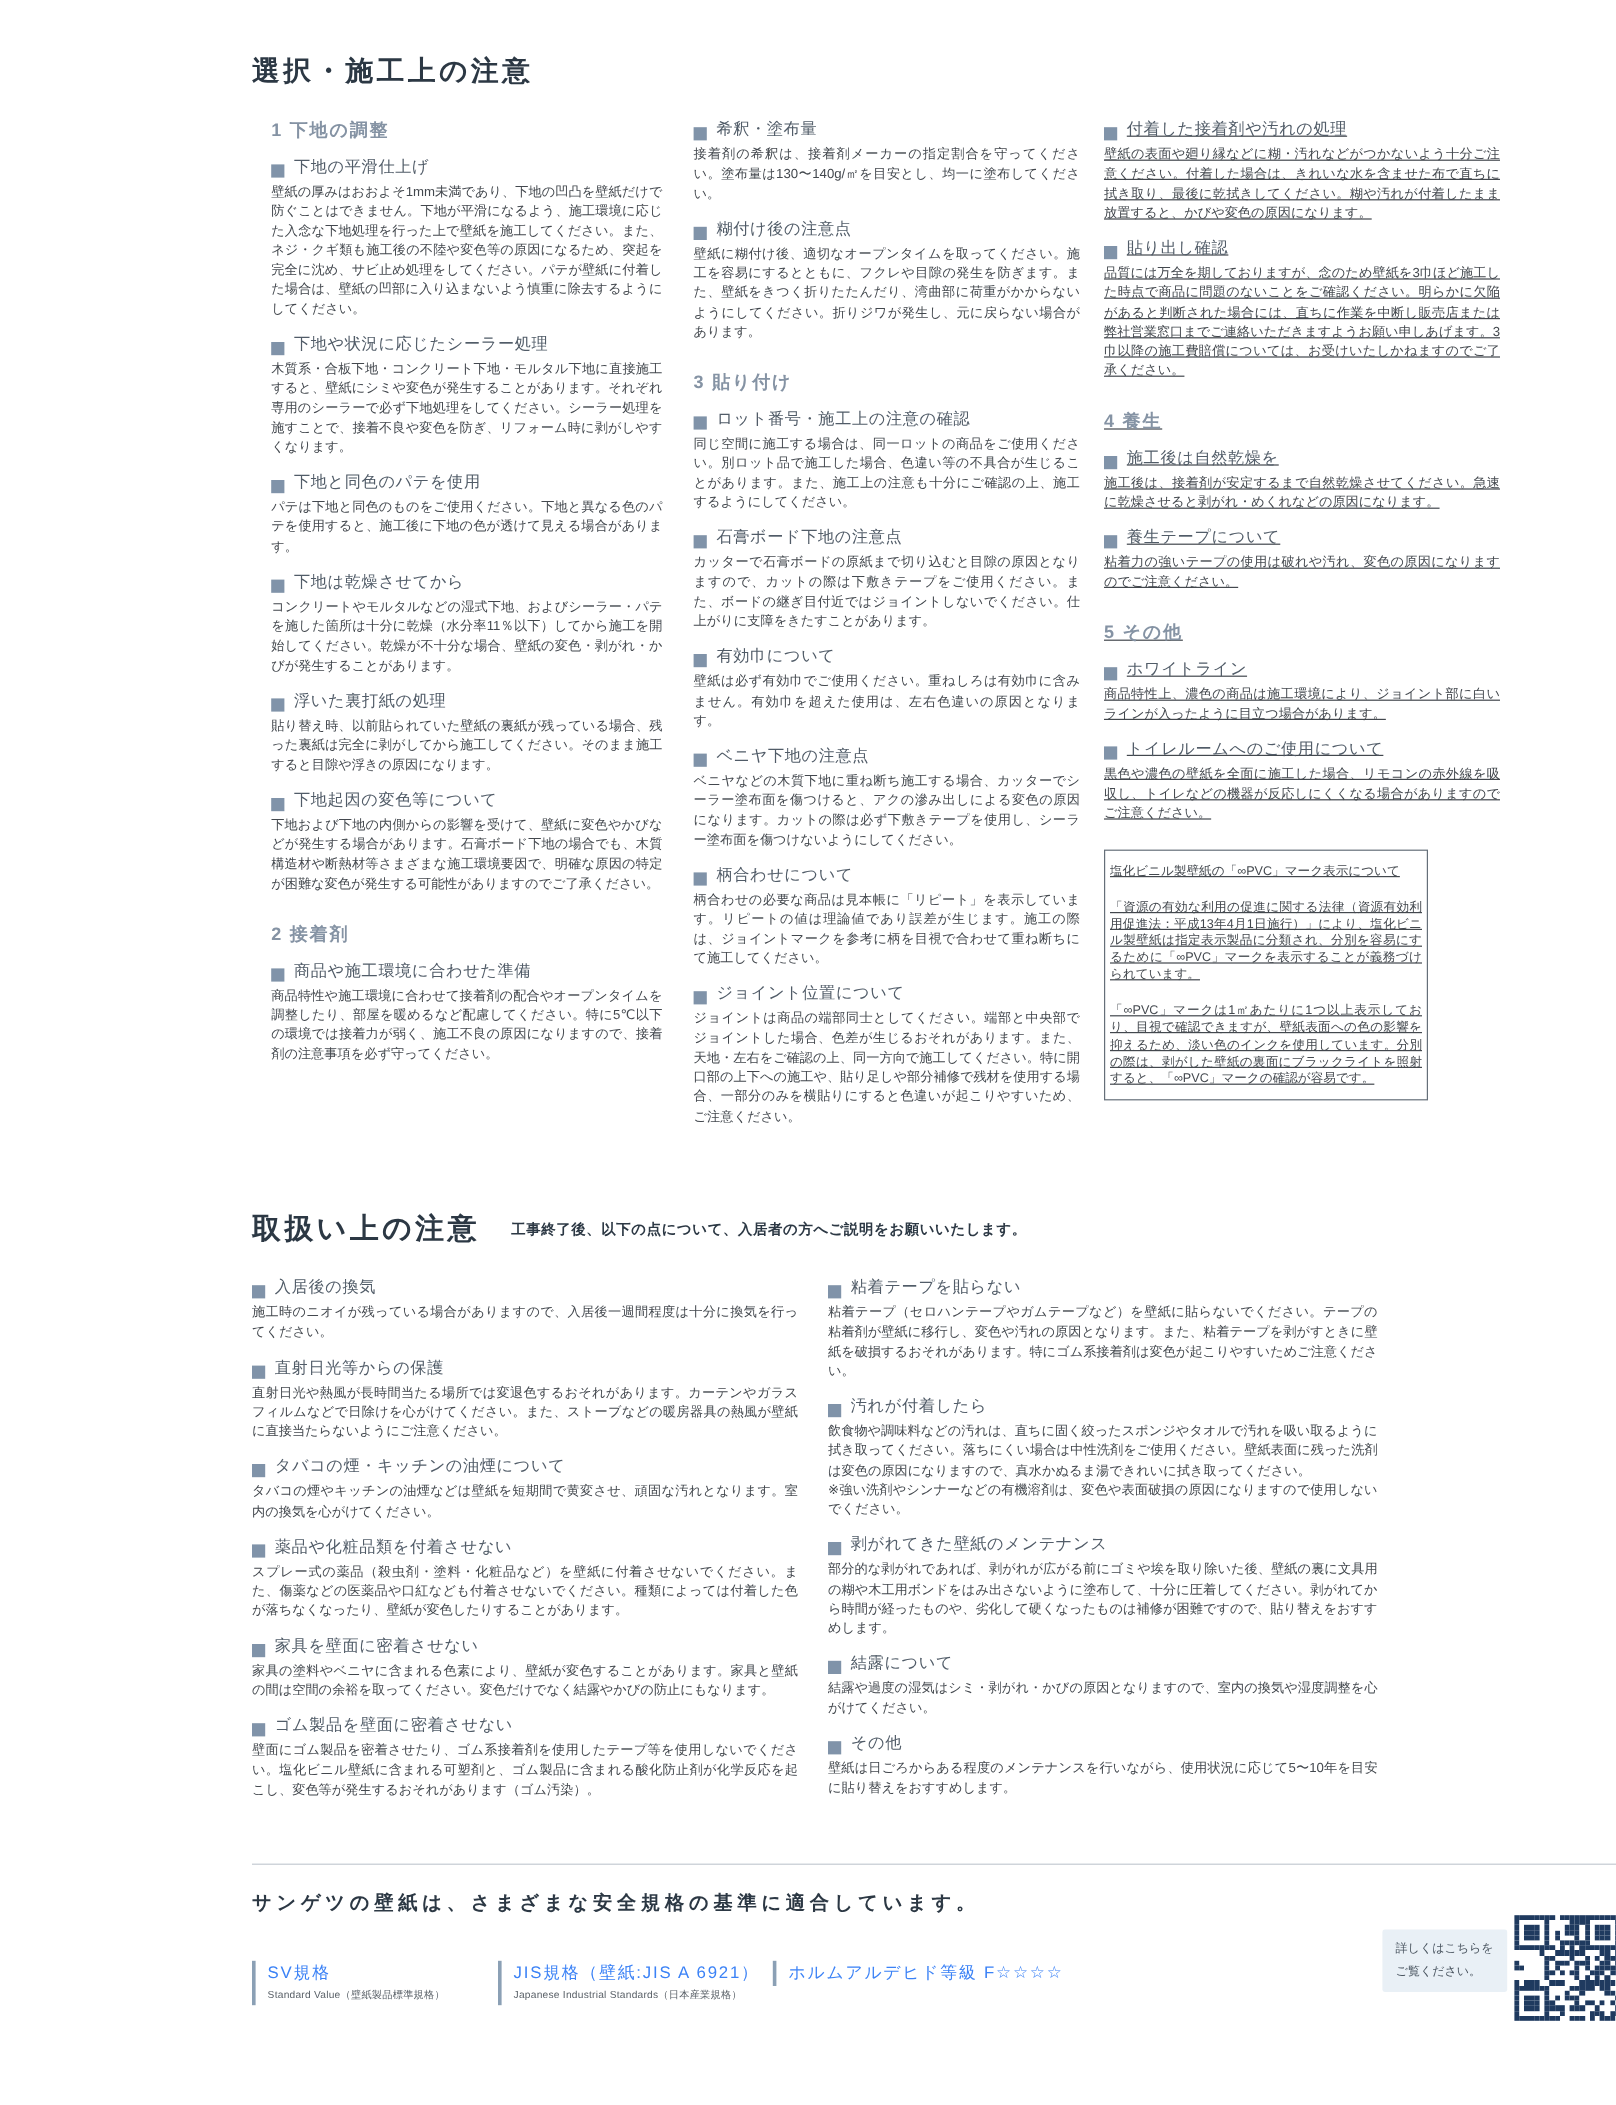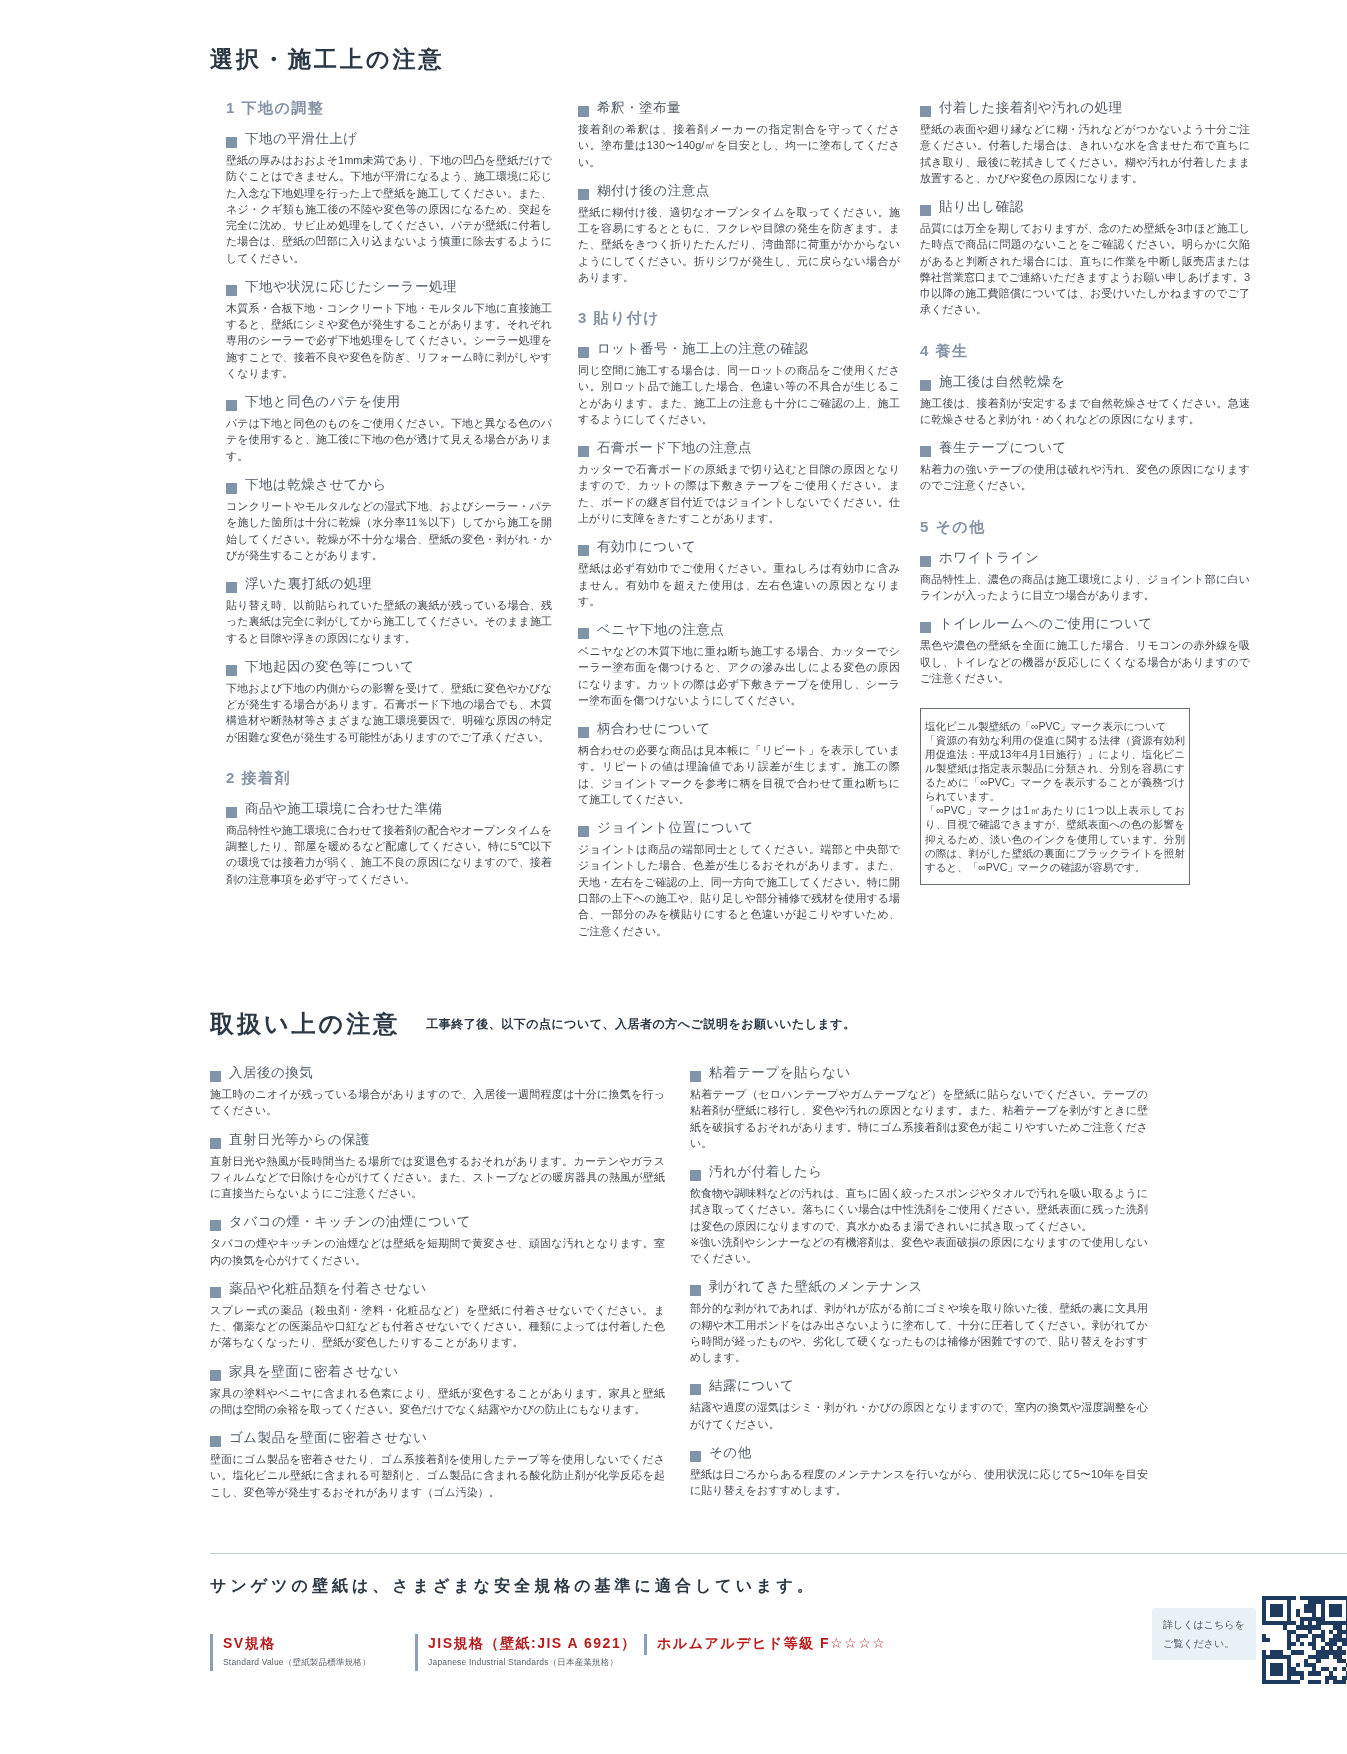--- a/index.html
+++ b/index.html
@@ -10,49 +10,49 @@
   html,body{margin:0;padding:0;background:#ffffff;}
   body{font-family:"Liberation Sans","DejaVu Sans",sans-serif;color:var(--body);}
   .page{position:relative;width:1347px;height:1754px;background:#fff;overflow:hidden;margin:0 auto;border-radius:20px;}
 
   
   .sec1{position:absolute;left:210px;top:44px;width:1137px;}
   .title1{margin:0;font-size:23px;font-weight:bold;letter-spacing:3px;color:var(--title);}
   .sec1 .col{position:absolute;top:53px;}
   .sec1 .c1{left:16px;width:326px;}
   .sec1 .c2{left:368px;width:322px;}
-  .sec1 .c3{left:710px;width:330px;}
+  .sec1 .c3{left:710px;width:330px;text-decoration:underline;}
 
   .numhead{font-size:15px;font-weight:bold;letter-spacing:1.5px;color:var(--num-heading);margin:24px 0 0 0;}
   .col > :first-child{margin-top:2px;}
   .subsec{margin-top:12px;}
   .subhead{display:flex;align-items:flex-end;gap:8px;}
   .bullet{width:11px;height:11px;background:var(--bullet);flex:none;display:inline-block;}
   .subhead .ht{font-size:13.5px;color:var(--sub-heading);letter-spacing:0.5px;}
   .body{margin:4px 0 0 0;font-size:11px;line-height:1.48;color:var(--body);text-align:justify;white-space:pre-line;}
 
   .pvcbox{margin-top:22px;border:1px solid var(--box-border);padding:10px 4px;width:260px;}
   .pvcbox p{margin:0;font-size:10.5px;line-height:1.34;color:var(--body);text-align:justify;}
-  .pvcbox p + p{margin-top:0;}
+  .pvcbox p + p{margin-top:16px;}
 
   
   .sec2{position:absolute;left:210px;top:1008px;width:1137px;}
   .s2head{display:flex;align-items:center;gap:26px;}
   .title2{margin:0;font-size:24px;font-weight:bold;letter-spacing:3px;color:var(--title);}
   .s2sub{font-size:12px;font-weight:bold;color:var(--title);letter-spacing:0.5px;}
   .sec2 .col{position:absolute;top:54px;}
   .sec2 .c1{left:0;width:455px;}
   .sec2 .c2{left:480px;width:458px;}
 
   
   .foot{position:absolute;left:210px;top:1553px;width:1137px;height:170px;border-top:1px solid var(--divider);}
   .statement{margin-top:22px;font-size:16px;font-weight:bold;letter-spacing:4px;color:var(--title);}
   .standard{position:absolute;top:80px;border-left:3px solid var(--bar);padding:1px 0 2px 10px;}
   .st0{left:0;} .st1{left:205px;} .st2{left:434px;}
-  .standard .name{font-size:14px;letter-spacing:1.5px;color:#b91c1c;font-weight:bold;}
+  .standard .name{font-size:14px;letter-spacing:1.5px;color:#3b82f6;}
   .standard .sub{font-size:8.5px;color:#5a6168;margin-top:4px;letter-spacing:0.2px;}
   .qr-note{position:absolute;left:942px;top:54px;background:var(--note-bg);color:#4a5560;
            font-size:10px;line-height:1.9;padding:7px 11px;border-radius:2px;}
   .qr{position:absolute;left:1052px;top:42px;width:88px;height:88px;display:grid;
       grid-template-columns:repeat(21,1fr);grid-template-rows:repeat(21,1fr);background:#fff;}
   .qr div.on{background:var(--qr);}
 </style>
 </head>
 <body>
 

